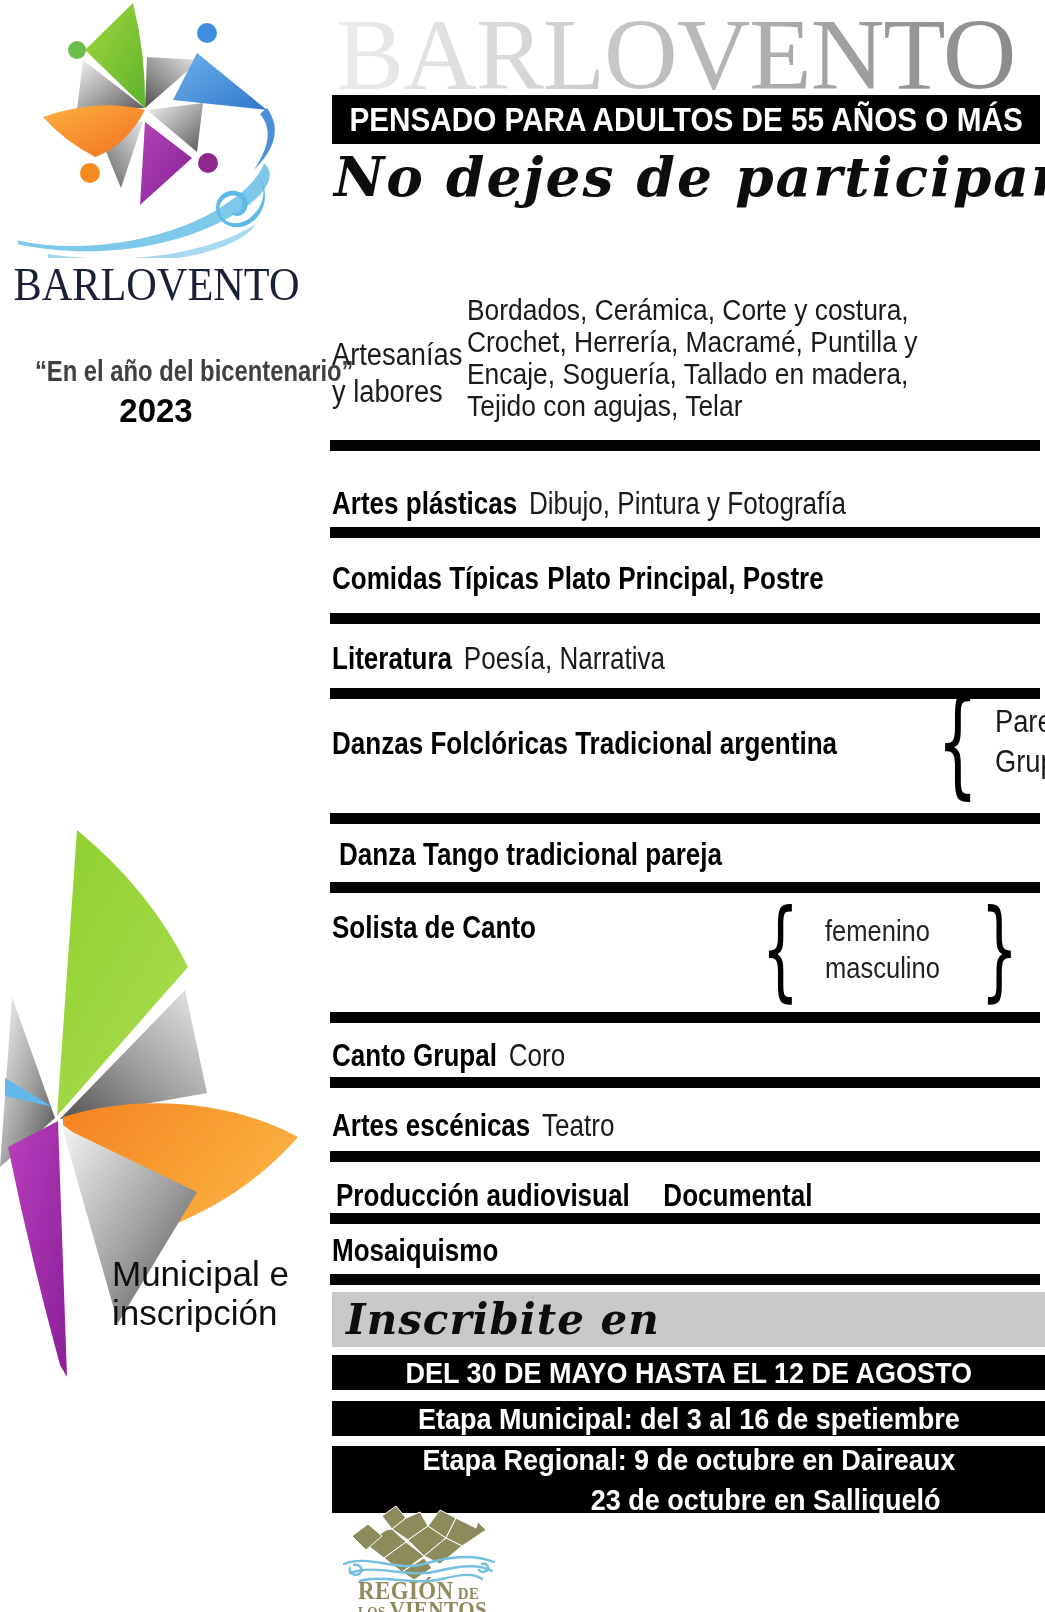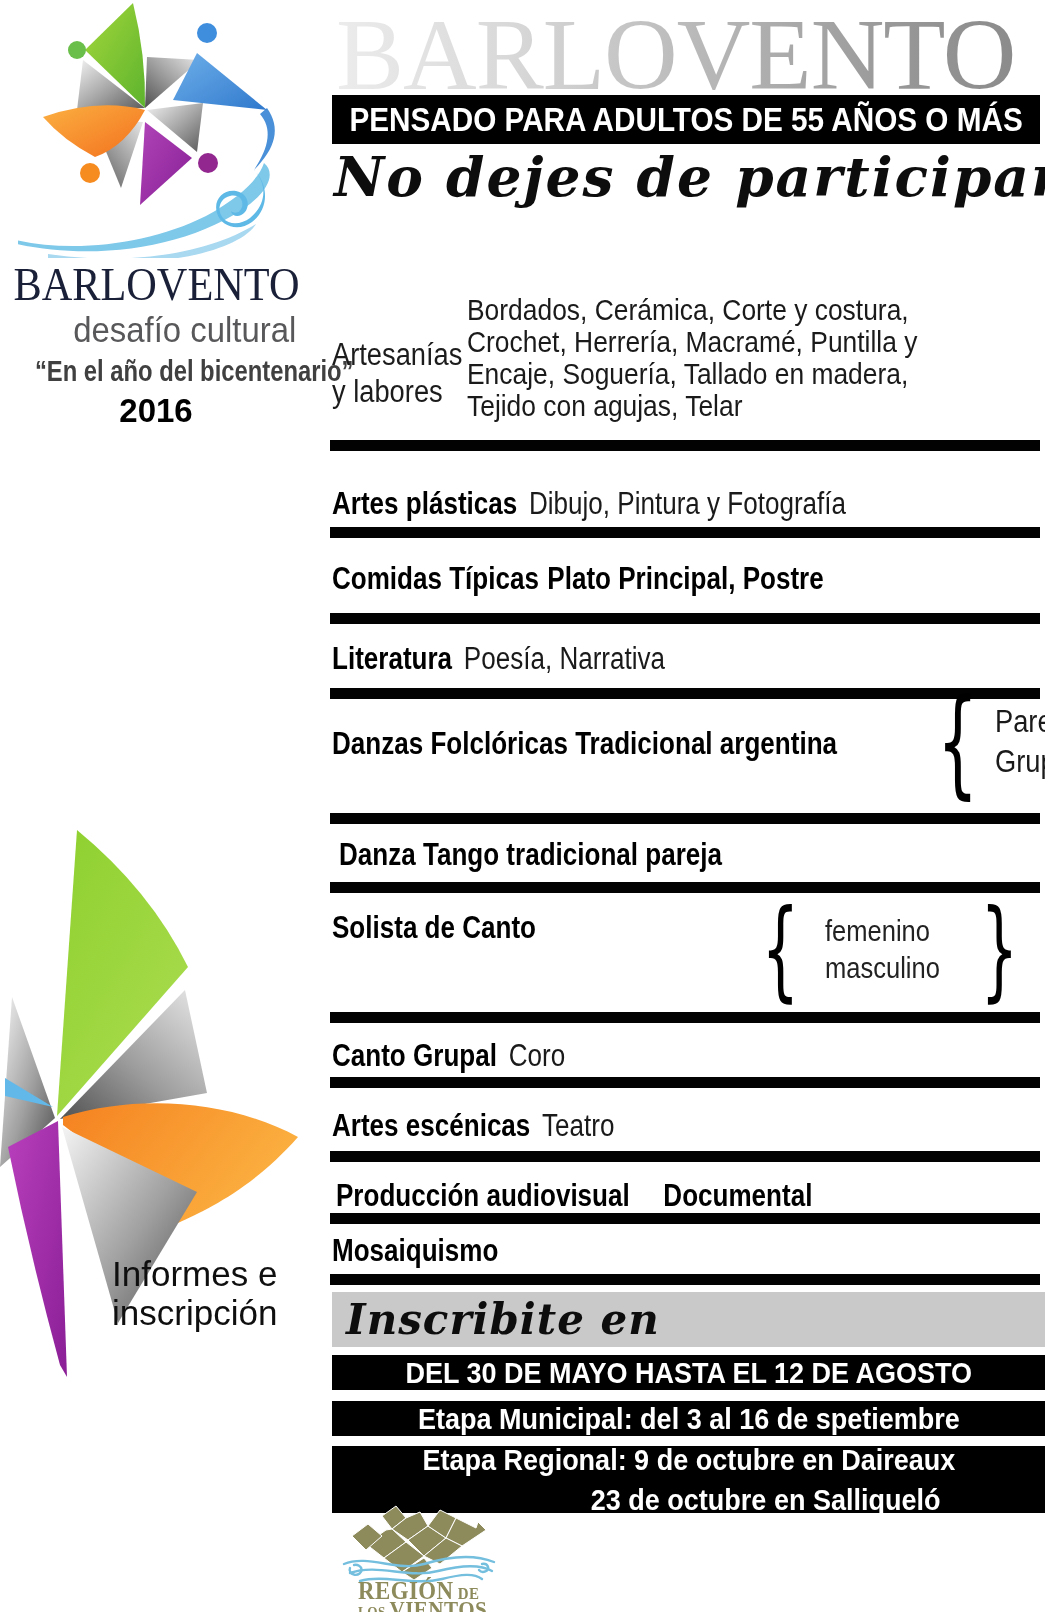--- a/index.html
+++ b/index.html
@@ -173,23 +173,22 @@
     <circle cx="189" cy="33" r="10" fill="#3f8ede"></circle>
 
     <path d="M25,117 Q80,98 127,110 Q108,146 77,157 Q45,140 25,117 Z" fill="url(#orgA)"></path>
     <circle cx="72" cy="173" r="10" fill="#f68b1f"></circle>
 
     <polygon points="127,122 174,158 122,205" fill="url(#prpA)"></polygon>
     <circle cx="190" cy="163" r="10" fill="#92278f"></circle>
   </svg>
 
   <div class="abs brand-name"><span class="inner">BARLOVENTO</span></div>
-  <div class="abs brand-sub"><span class="inner">desafío cultural</span></div>
   <div class="abs brand-quote"><span class="inner">“En el año del bicentenario”</span></div>
-  <div class="abs brand-year">2016</div>
+  <div class="abs brand-year">2023</div>
 
   <div class="abs watermark">BARLOVENTO</div>
   <div class="abs banner">
       <span class="inner">PENSADO PARA ADULTOS DE 55 AÑOS O MÁS</span>
     </div>
   <div class="abs slogan">No dejes de participar!!!</div>
 
   <div class="abs art-label">
     <div><span class="inner">Artesanías</span></div>
     <div><span class="inner">y labores</span></div>
@@ -304,21 +303,21 @@
     <polygon points="185,195 207,298 60,324" fill="url(#silvD)"></polygon>
 
     <path d="M63,322 C140,298 232,306 298,342 C252,394 206,415 178,428 C135,385 90,350 63,330 Z" fill="url(#orgB)"></path>
 
     <polygon points="62,332 197,397 118,528" fill="url(#silvC)"></polygon>
 
     <path d="M8,352 L58,326 L67,582 L60,570 Q30,460 8,352 Z" fill="url(#prpB)"></path>
   </svg>
 
   <div class="abs informes">
-    <div>Informes e</div>
+    <div>Municipal e</div>
     <div>inscripción</div>
   </div>
 
   <div class="abs insc-title">Inscribite en</div>
   <div class="insc-bar insc-row1">
     <span class="inner">DEL 30 DE MAYO HASTA EL 12 DE AGOSTO</span>
   </div>
   <div class="insc-bar insc-row2">
     <span class="inner">Etapa Municipal: del 3 al 16 de spetiembre</span>
   </div>

